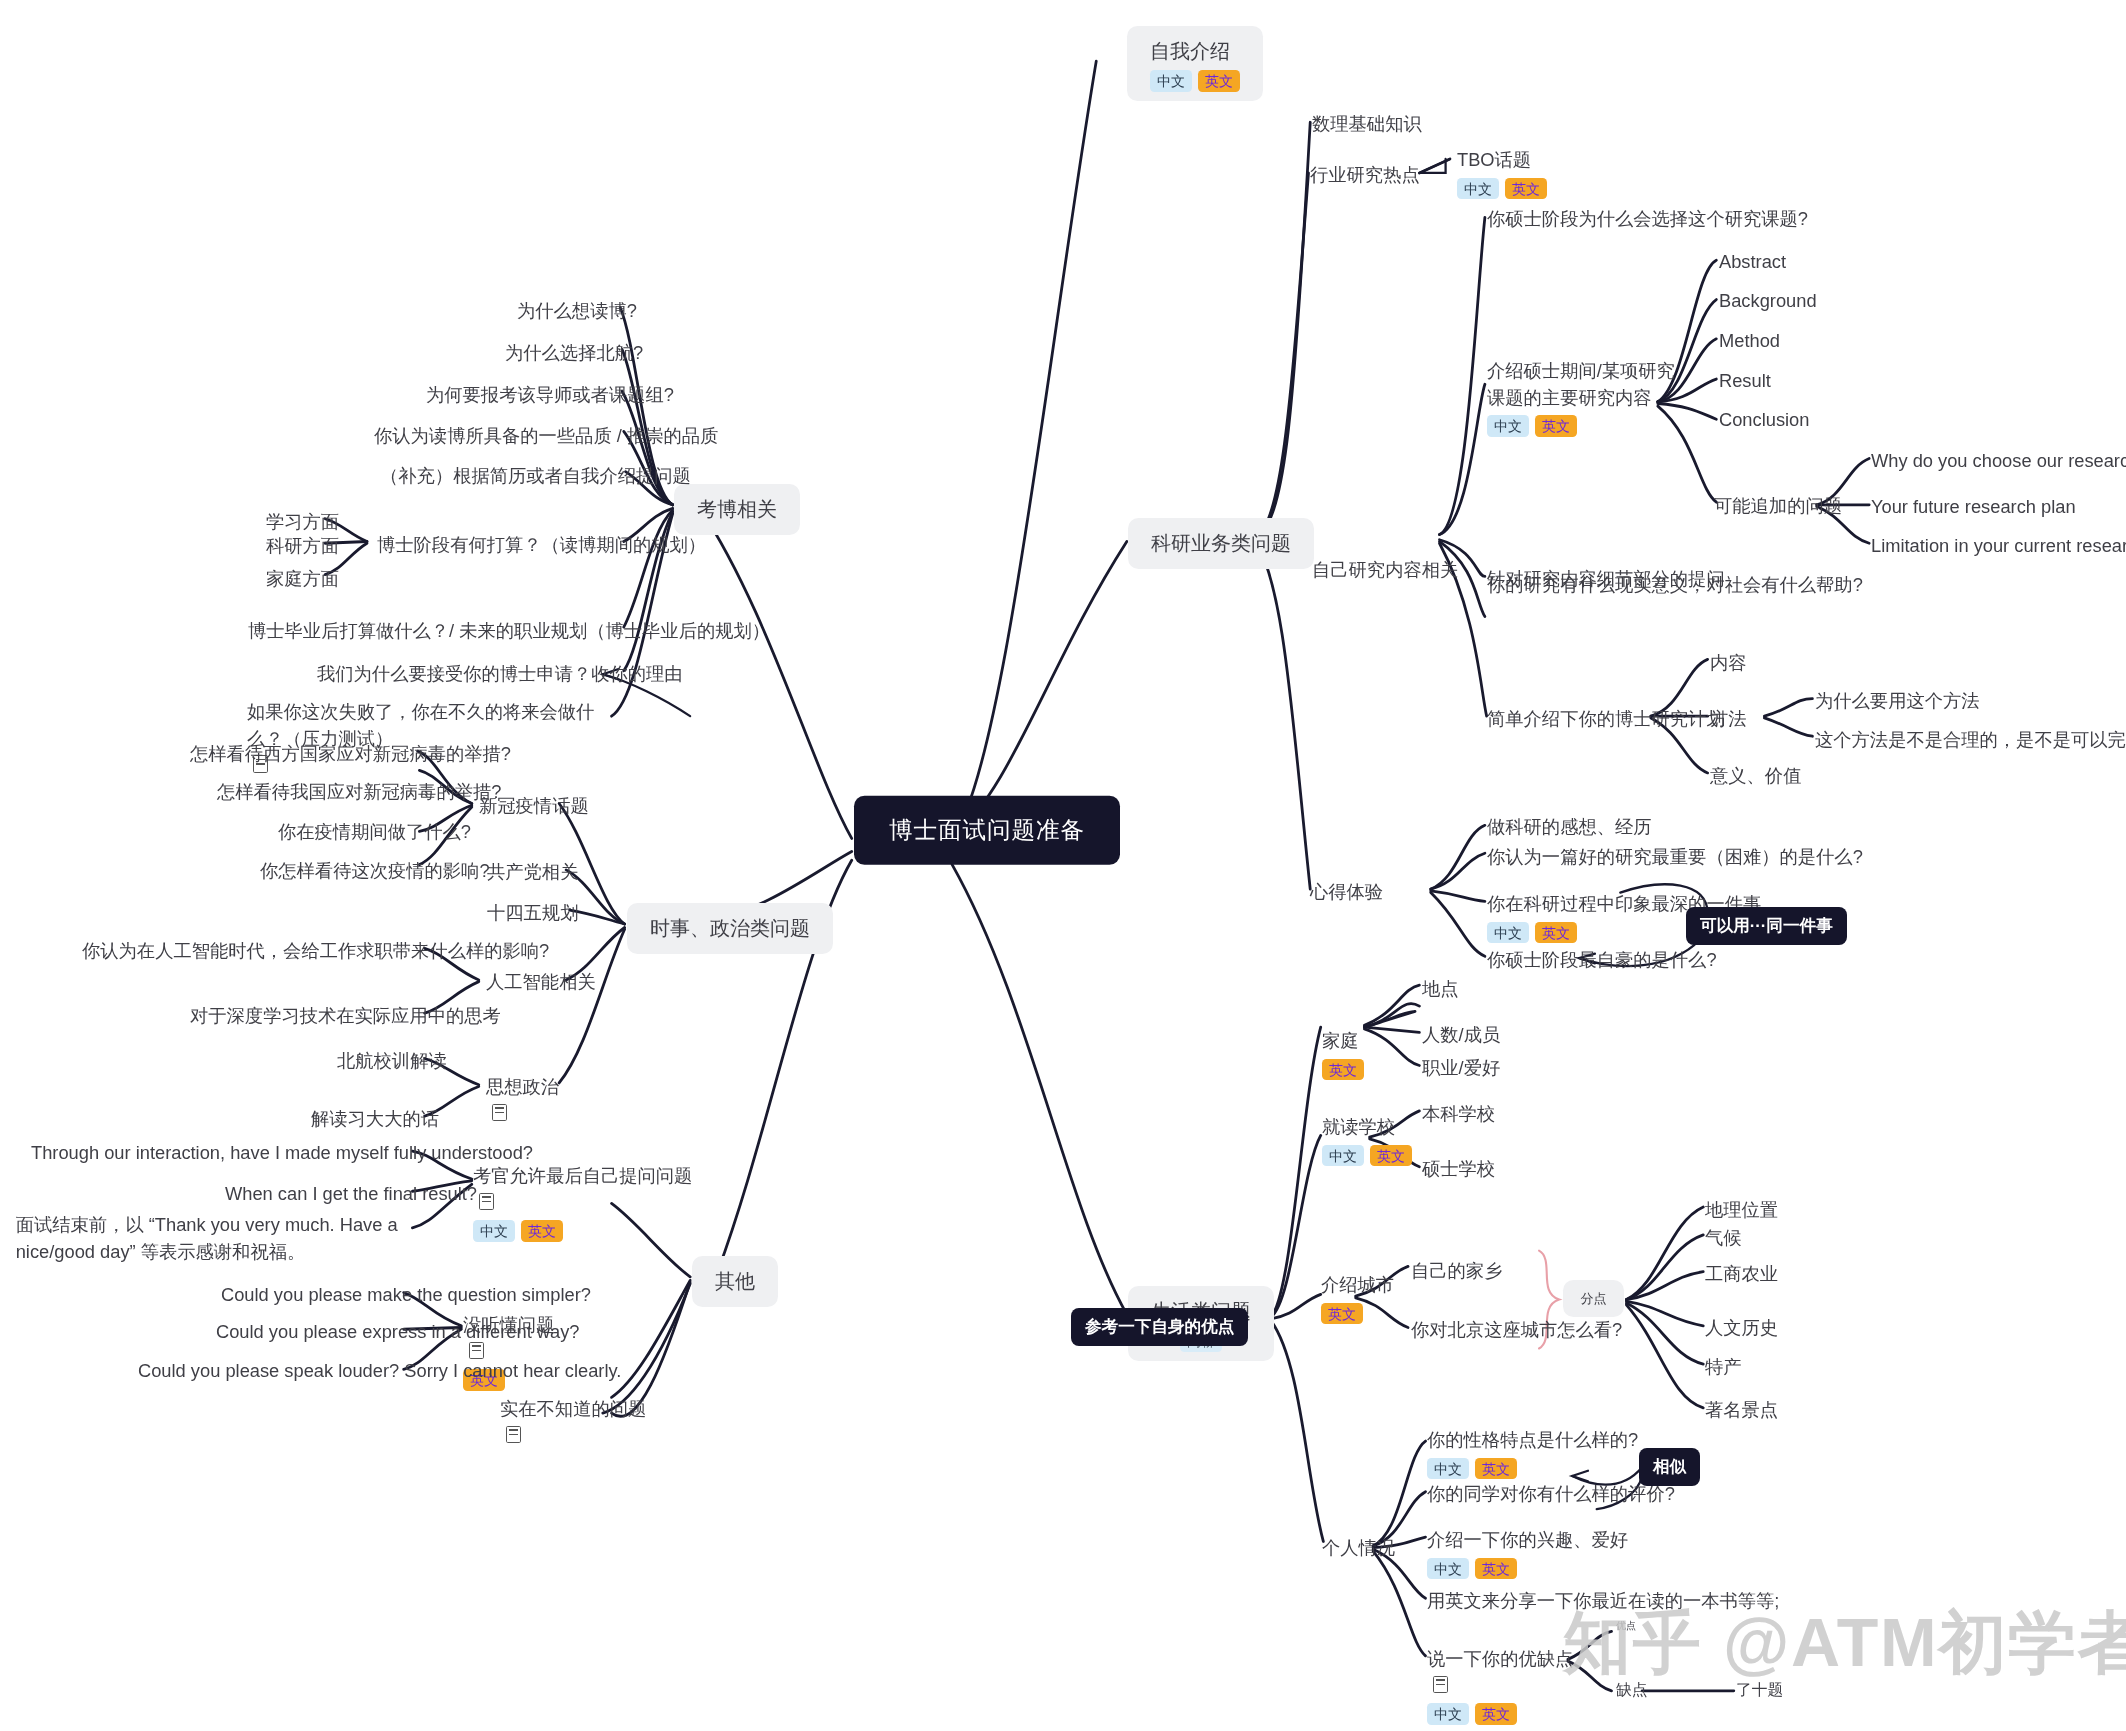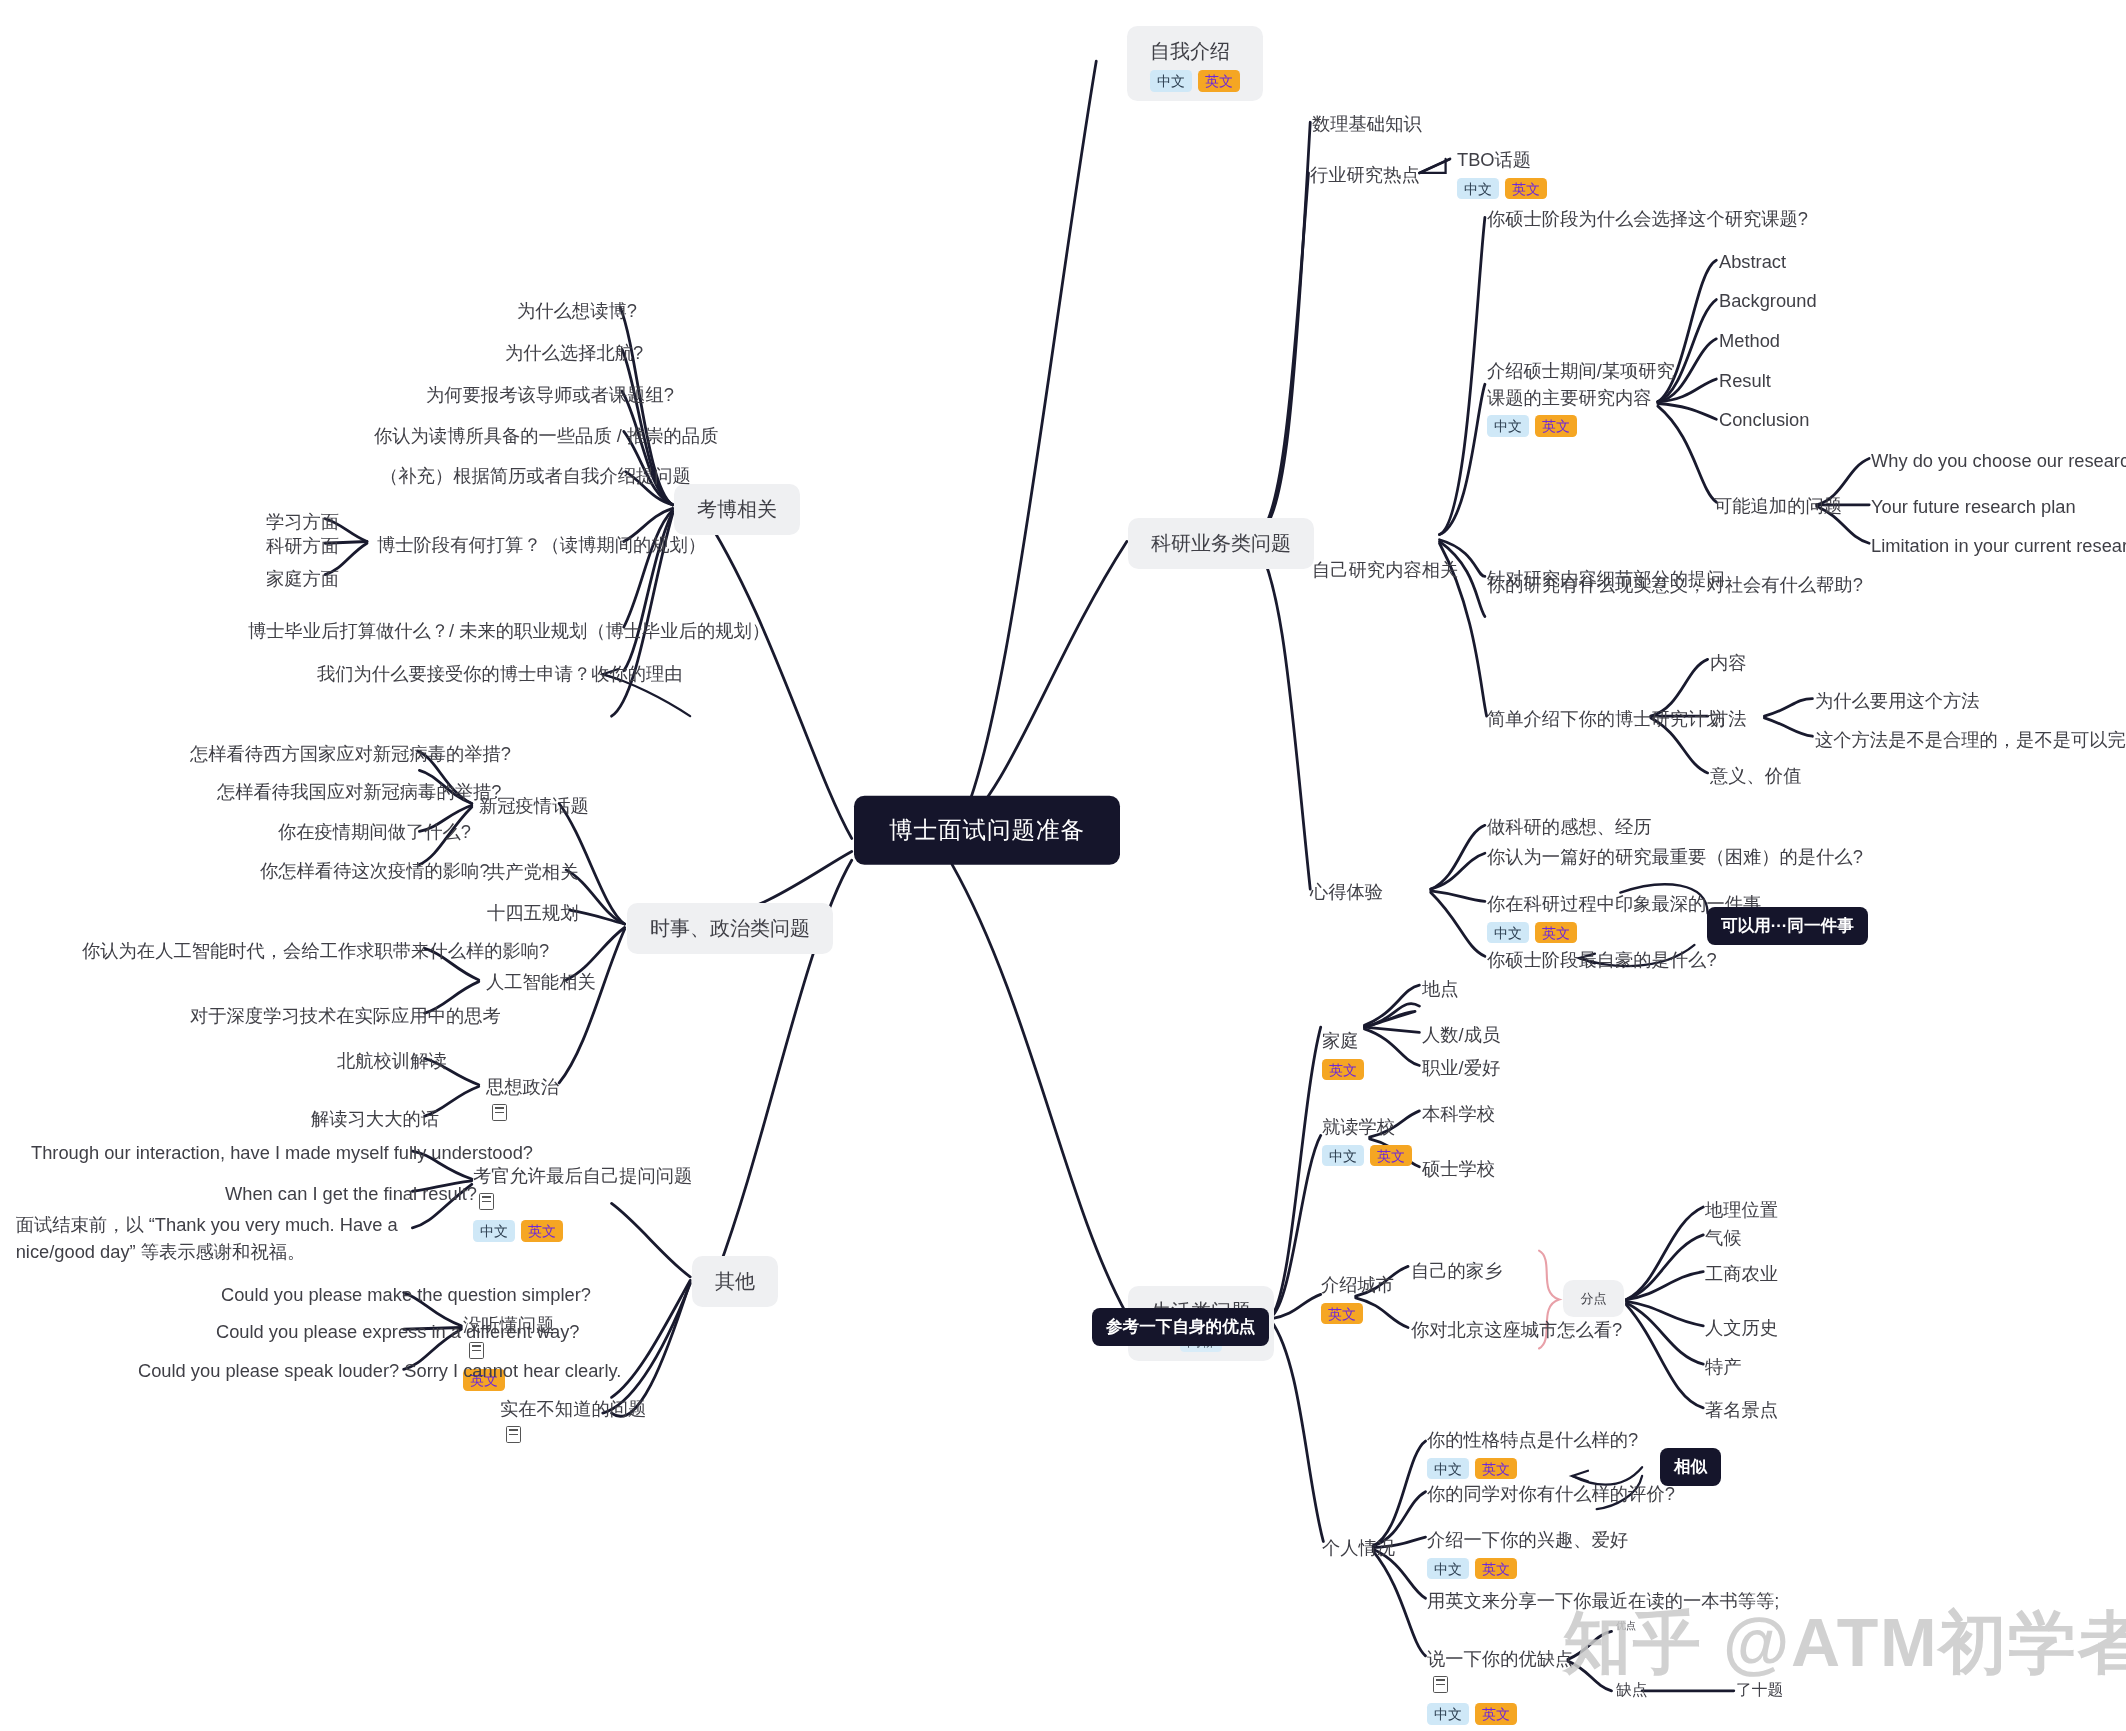--- a/index.html
+++ b/index.html
@@ -23,21 +23,21 @@
   .chip{position:absolute;background:#eff0f2;border-radius:10.5px;
         color:#3f3f46;font-size:20px;padding:12.2px 23px;white-space:nowrap;}
   .chip.small{font-size:13px;padding:9.6px 17.5px;}
   .chip.tagged{padding-bottom:8.7px;}
   .chip .tags{justify-content:center;margin-top:5.2px;}
 
   .root{position:absolute;background:#15152b;color:#fff;border-radius:10.5px;
         font-size:23.6px;padding:18.3px 35px;letter-spacing:0.9px;white-space:nowrap;}
 
   .badge{position:absolute;background:#15152b;color:#fff;border-radius:7.9px;
-         font-size:16.6px;padding:7.9px 14px;white-space:nowrap;font-weight:600;z-index:5;margin-left:21px;}
+         font-size:16.6px;padding:7.9px 14px;white-space:nowrap;font-weight:600;z-index:5;}
 
   .noteicon{display:inline-block;width:13px;height:15.7px;border:1.7px solid #555;
             border-radius:1.7px;position:relative;vertical-align:-1.7px;margin-left:6.1px;}
   .noteicon:before,.noteicon:after{content:"";position:absolute;left:1.7px;right:1.7px;
             height:1.7px;background:#555;}
   .noteicon:before{top:2.6px;}
   .noteicon:after{top:7px;}
 
   .wm{position:absolute;left:1563px;top:1598px;font-size:68px;color:#c9c9c9;
       opacity:.85;white-space:nowrap;font-weight:700;letter-spacing:1.7px;z-index:4;}
@@ -457,20 +457,23 @@
   <div class="node" style="left:266px;top:566px;">
     <span class="txt">家庭方面</span>
     </div>
 
   <div class="node" style="left:248px;top:618px;">
     <span class="txt">博士毕业后打算做什么？/ 未来的职业规划（博士毕业后的规划）</span>
     </div>
   <div class="node" style="left:317px;top:661px;">
     <span class="txt">我们为什么要接受你的博士申请？收你的理由</span>
     </div>
+  <div class="node wrap" style="left:247px;top:699px;width:367px;">
+    <span class="txt">如果你这次失败了，你在不久的将来会做什么？（压力测试）</span><span class="noteicon"></span>
+  </div>
 
   <div class="chip" style="left:627px;top:903px;">
     <span>时事、政治类问题</span>
   </div>
 
   <div class="node" style="left:479px;top:793px;">
     <span class="txt">新冠疫情话题</span>
     </div>
   <div class="node" style="left:190px;top:741px;">
     <span class="txt">怎样看待西方国家应对新冠病毒的举措?</span>

